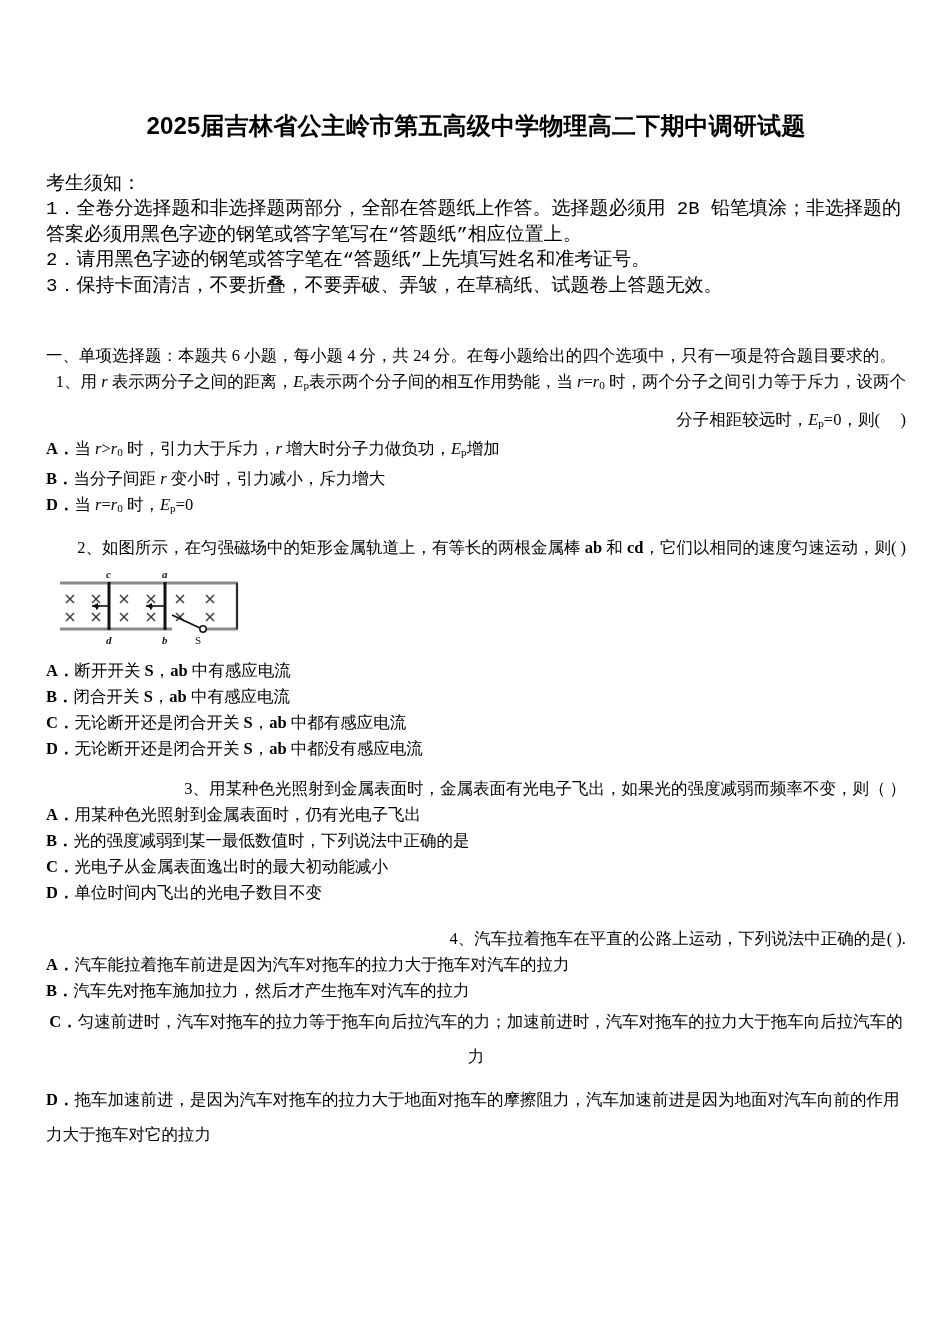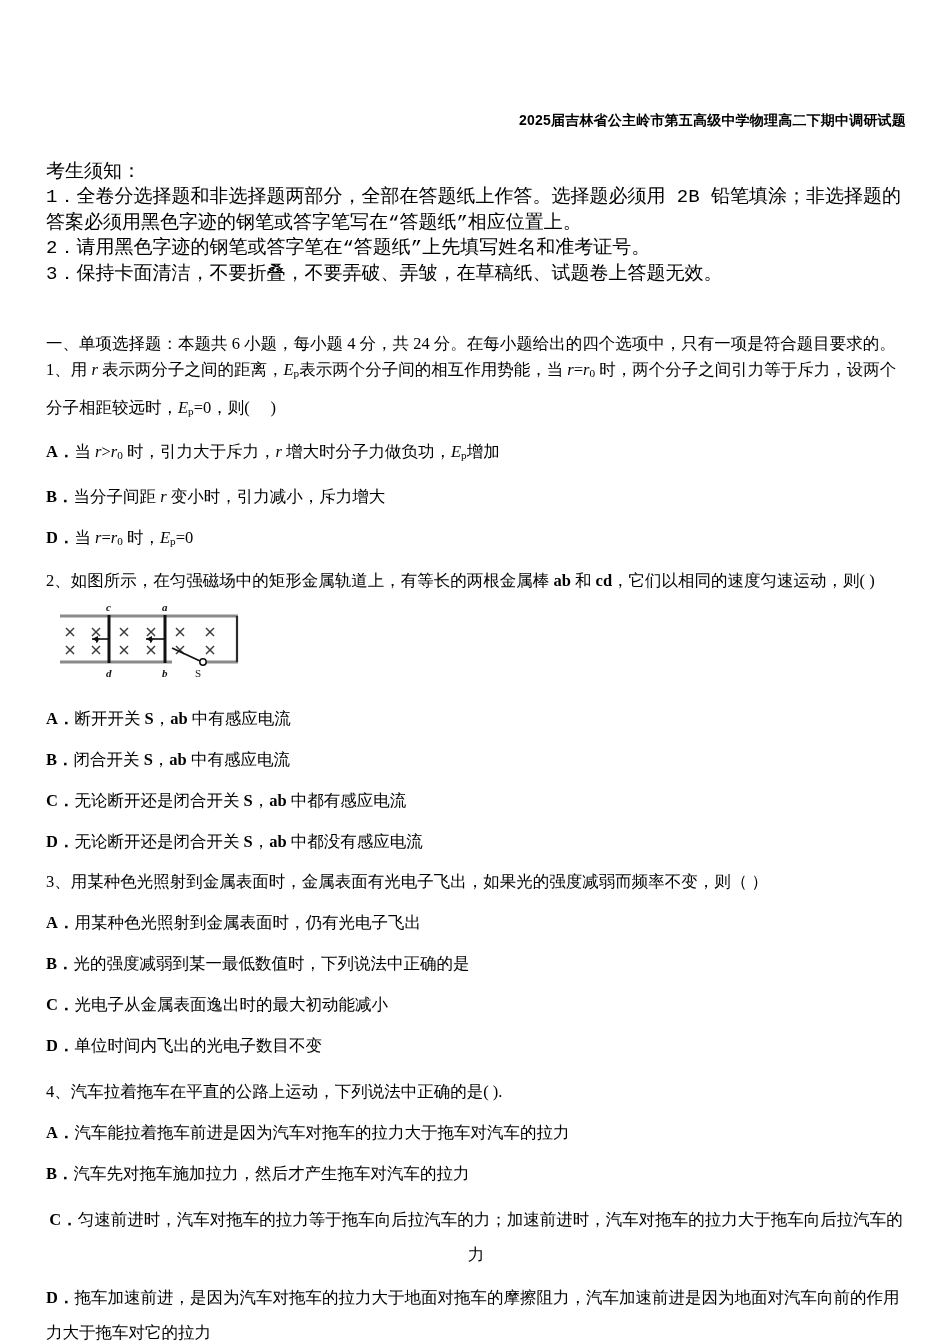--- a/index.html
+++ b/index.html
@@ -26,22 +26,22 @@
   .content {
     position: absolute;
     left: 46px;
     top: 0;
     width: 860px;
   }
 
   .doc-title {
     font-family: "Liberation Sans", "DejaVu Sans", sans-serif;
     font-weight: bold;
-    font-size: 14px;
-    text-align: right;
+    font-size: 24px;
+    text-align: center;
     margin: 0;
     padding-top: 112px;
     letter-spacing: 0.2px;
     line-height: 1.2;
   }
 
   .notice-block {
     margin-top: 31px;
     font-size: 19px;
     line-height: 25.5px;
@@ -58,28 +58,28 @@
     line-height: 26px;
   }
 
   .q {
     font-size: 16.5px;
     line-height: 26px;
     margin: 0;
   }
   .q-stem {
     margin-top: 8px;
+    text-align: right;
   }
   .q-stem-first {
     margin-top: 0;
   }
   .opt {
     font-size: 16.5px;
     line-height: 26px;
-    margin-top: 15px;
   }
   .opt-label {
     font-weight: bold;
     font-family: "Liberation Serif", "DejaVu Serif", serif;
   }
 
   i.v { font-style: italic; }
   .bold { font-weight: bold; }
   sub { font-size: 68%; vertical-align: -0.22em; }
 
@@ -219,21 +219,21 @@
         <text x="54" y="11" font-family="'Liberation Serif', serif" font-size="11" font-weight="bold" font-style="italic" fill="#111">c</text>
         <text x="110" y="11" font-family="'Liberation Serif', serif" font-size="11" font-weight="bold" font-style="italic" fill="#111">a</text>
         <text x="54" y="77" font-family="'Liberation Serif', serif" font-size="11" font-weight="bold" font-style="italic" fill="#111">d</text>
         <text x="110" y="77" font-family="'Liberation Serif', serif" font-size="11" font-weight="bold" font-style="italic" fill="#111">b</text>
         <text x="143" y="77" font-family="'Liberation Serif', serif" font-size="11" fill="#111">S</text>
         <text x="43" y="43" font-family="'Liberation Serif', serif" font-size="10" font-weight="bold" font-style="italic" fill="#111">v</text>
         <text x="97" y="43" font-family="'Liberation Serif', serif" font-size="10" font-weight="bold" font-style="italic" fill="#111">v</text>
       </svg>
     </div>
 
-    <div class="opt" style="margin-top:28px;">
+    <div class="opt" style="margin-top:13px;">
       <span class="opt-label">A．</span><span>断开开关 <span class="bold">S</span>，<span class="bold">ab</span> 中有感应电流</span>
     </div>
     <div class="opt">
       <span class="opt-label">B．</span><span>闭合开关 <span class="bold">S</span>，<span class="bold">ab</span> 中有感应电流</span>
     </div>
     <div class="opt">
       <span class="opt-label">C．</span><span>无论断开还是闭合开关 <span class="bold">S</span>，<span class="bold">ab</span> 中都有感应电流</span>
     </div>
     <div class="opt">
       <span class="opt-label">D．</span><span>无论断开还是闭合开关 <span class="bold">S</span>，<span class="bold">ab</span> 中都没有感应电流</span>

